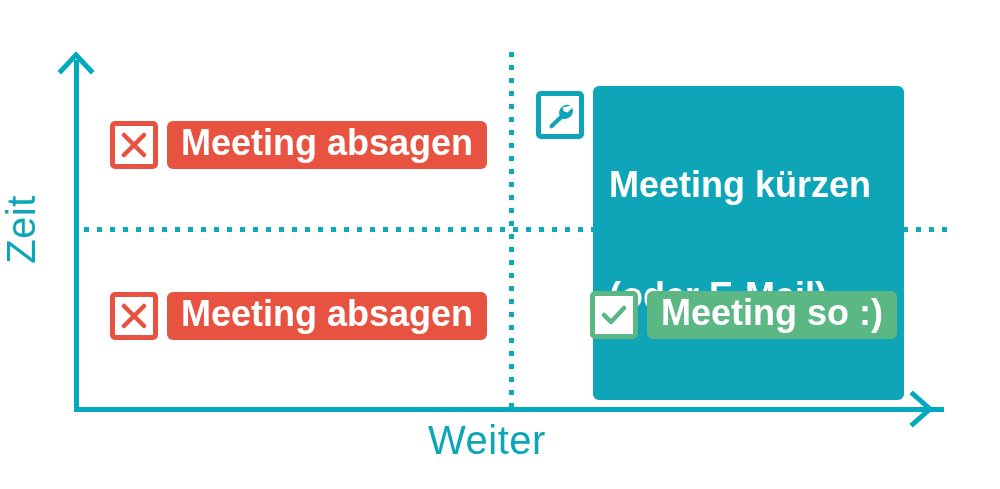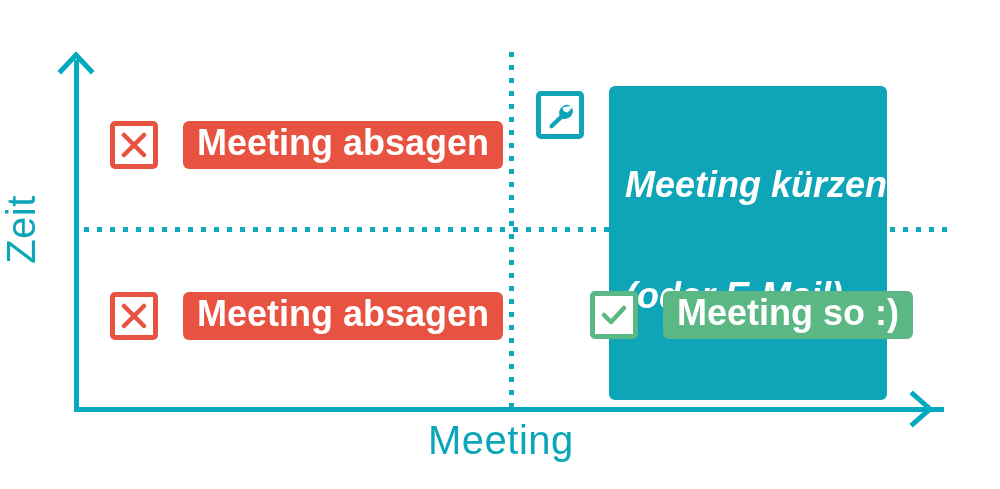--- a/index.html
+++ b/index.html
@@ -83,21 +83,20 @@
     background-image: linear-gradient(to bottom, #0FA9BC 0 5px, transparent 5px 13px);
     background-size: 5px 13px;
     background-repeat: repeat-y;
   }
 
   
   .item {
     position: absolute;
     display: flex;
     align-items: center;
-    gap: 16px;
   }
   .icon-box {
     box-sizing: border-box;
     width: 48px;
     height: 48px;
     flex: 0 0 auto;
     background: #ffffff;
     border-radius: 5px;
     display: flex;
     align-items: center;
@@ -118,22 +117,21 @@
   }
 
   
   .item-red .icon-box { border: 5px solid #E85240; }
   .item-red .label-box { background: #E85240; }
 
   
   .item-teal .icon-box { border: 5px solid #0FA5B8; }
   .item-teal .label-box {
     background: #0FA5B8;
-    padding: 8px 0 12px 16px;
-    font-style: italic;
+    padding: 8px 33px 12px 16px;
   }
 
   
   .item-green .icon-box { border: 5px solid #5BB783; }
   .item-green .label-box {
     background: #5BB783;
     font-weight: 700;
   }
 
   
@@ -154,21 +152,21 @@
 
   <svg id="y-axis-arrow" class="arrow-svg" width="36" height="28" viewBox="0 0 36 28">
     <path d="M3 21 L18 5 L33 21" fill="none" stroke="#03A9BE" stroke-width="5" stroke-linecap="square" stroke-linejoin="miter"></path>
   </svg>
 
   <svg id="x-axis-arrow" class="arrow-svg" width="28" height="40" viewBox="0 0 28 40">
     <path d="M5 5 L22 20 L5 35" fill="none" stroke="#03A9BE" stroke-width="5" stroke-linecap="square" stroke-linejoin="miter"></path>
   </svg>
 
   <div id="y-axis-title" class="axis-title">Zeit</div>
-  <div id="x-axis-title" class="axis-title">Meeting</div>
+  <div id="x-axis-title" class="axis-title">Weiter</div>
 
   <div id="divider-horizontal" class="divider"></div>
   <div id="divider-vertical" class="divider"></div>
 
   <div id="item-cancel-top" class="item item-red">
     <div class="icon-box">
       <svg width="26" height="26" viewBox="0 0 26 26">
         <path d="M3 3 L23 23 M23 3 L3 23" fill="none" stroke="#E85240" stroke-width="4.5" stroke-linecap="round"></path>
       </svg>
     </div>

